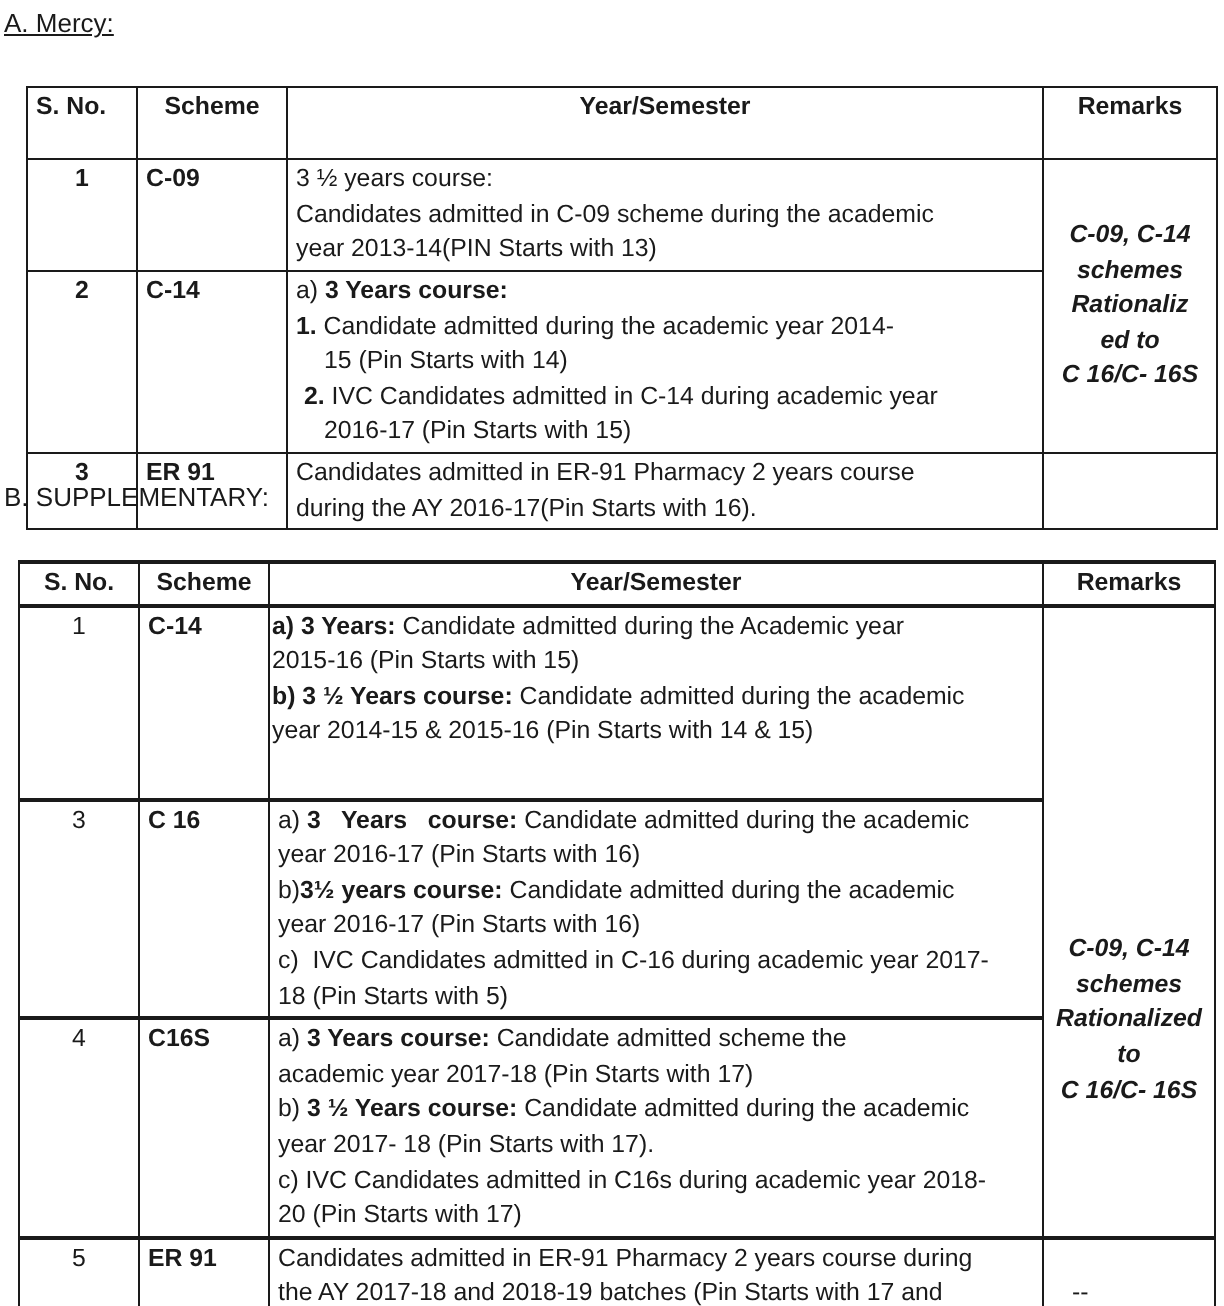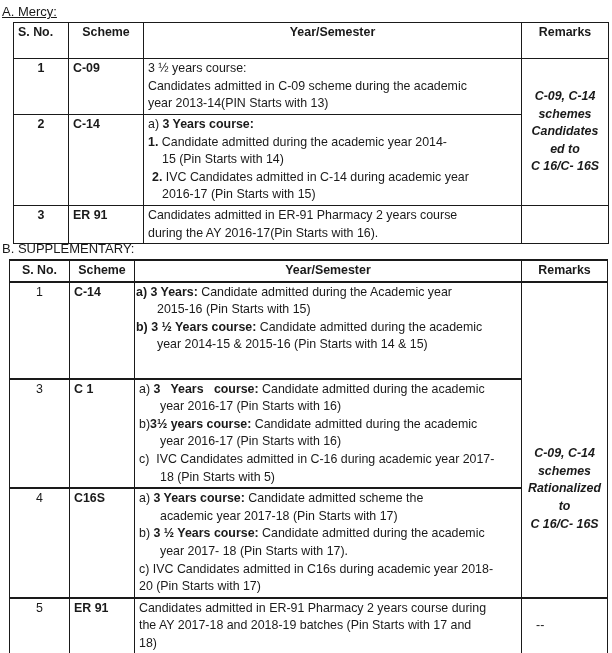--- a/index.html
+++ b/index.html
@@ -2,30 +2,30 @@
 <html><head>
 <meta charset="utf-8">
 <style>
   html, body { margin: 0; padding: 0; background: #ffffff; }
   body {
     width: 612px; height: 653px; position: relative; overflow: hidden;
     font-family: "Liberation Sans", "DejaVu Sans", sans-serif;
     color: #1a1a1a; font-size: 12.4px; line-height: 17.6px;
   }
   .section-title { position: absolute; font-size: 13px; color: #1a1a1a; }
-  table { position: absolute; border-collapse: collapse; table-layout: fixed; }
+  table { position: absolute; border-collapse: collapse; table-layout: fixed; margin-top: 21px; }
   td, th { border: 1px solid #1a1a1a; vertical-align: top; padding: 1px 4px; font-weight: normal; }
   th { font-weight: bold; }
   .b { font-weight: bold; }
   .center { text-align: center; }
   .thick-top { border-top: 2px solid #1a1a1a; }
   .thick-bot { border-bottom: 2px solid #1a1a1a; }
   .remarks { text-align: center; vertical-align: middle; font-weight: bold; font-style: italic; }
   .ind { padding-left: 14px; display: block; }
-  .ind2 { padding-left: 21px; display: block; }
+  .ind2 { display: block; }
   .line { display: block; }
   
   #tableA { left: 13px; top: 22px; width: 595px; }
   #tableA th { text-align: left; }
   
   #tableB { left: 9px; top: 259px; width: 598px; }
   #tableB th { text-align: center; }
 </style>
 </head>
 <body>
@@ -50,21 +50,21 @@
     <td class="b center">1</td>
     <td class="b">C-09</td>
     <td>
       <span class="line">3 ½ years course:</span>
       <span class="line">Candidates admitted in C-09 scheme during the academic</span>
       <span class="line">year 2013-14(PIN Starts with 13)</span>
     </td>
     <td class="remarks" rowspan="2">
       <span class="line">C-09, C-14</span>
       <span class="line">schemes</span>
-      <span class="line">Candidates</span>
+      <span class="line">Rationaliz</span>
       <span class="line">ed to</span>
       <span class="line">C 16/C- 16S</span>
     </td>
   </tr>
   <tr style="height:88px;">
     <td class="b center">2</td>
     <td class="b">C-14</td>
     <td>
       <span class="line"><span>a)</span> <span class="b">3 Years course:</span></span>
       <span class="line"><span class="b">1.</span> <span>Candidate admitted  during  the academic  year 2014-</span></span>
@@ -113,21 +113,21 @@
     <td class="remarks" rowspan="3" style="padding-top:100px;">
       <span class="line">C-09, C-14</span>
       <span class="line">schemes</span>
       <span class="line">Rationalized</span>
       <span class="line">to</span>
       <span class="line">C 16/C- 16S</span>
     </td>
   </tr>
   <tr class="thick-top" style="height:108px;">
     <td class="center thick-top">3</td>
-    <td class="b thick-top">C 1</td>
+    <td class="b thick-top">C 16</td>
     <td class="thick-top">
       <span class="line"><span>a)</span> <span class="b" style="white-space:pre;">3   Years   course:</span><span> Candidate admitted during the  academic</span></span>
       <span class="ind2">year 2016-17 (Pin Starts with 16)</span>
       <span class="line"><span>b)</span><span class="b">3½ years course:</span><span> Candidate admitted during the academic</span></span>
       <span class="ind2">year 2016-17 (Pin Starts with 16)</span>
       <span class="line"><span>c)</span>&nbsp;&nbsp;<span>IVC Candidates admitted in C-16 during academic year 2017-</span></span>
       <span class="ind2">18 (Pin Starts with 5)</span>
     </td>
   </tr>
   <tr class="thick-top" style="height:108px;">

